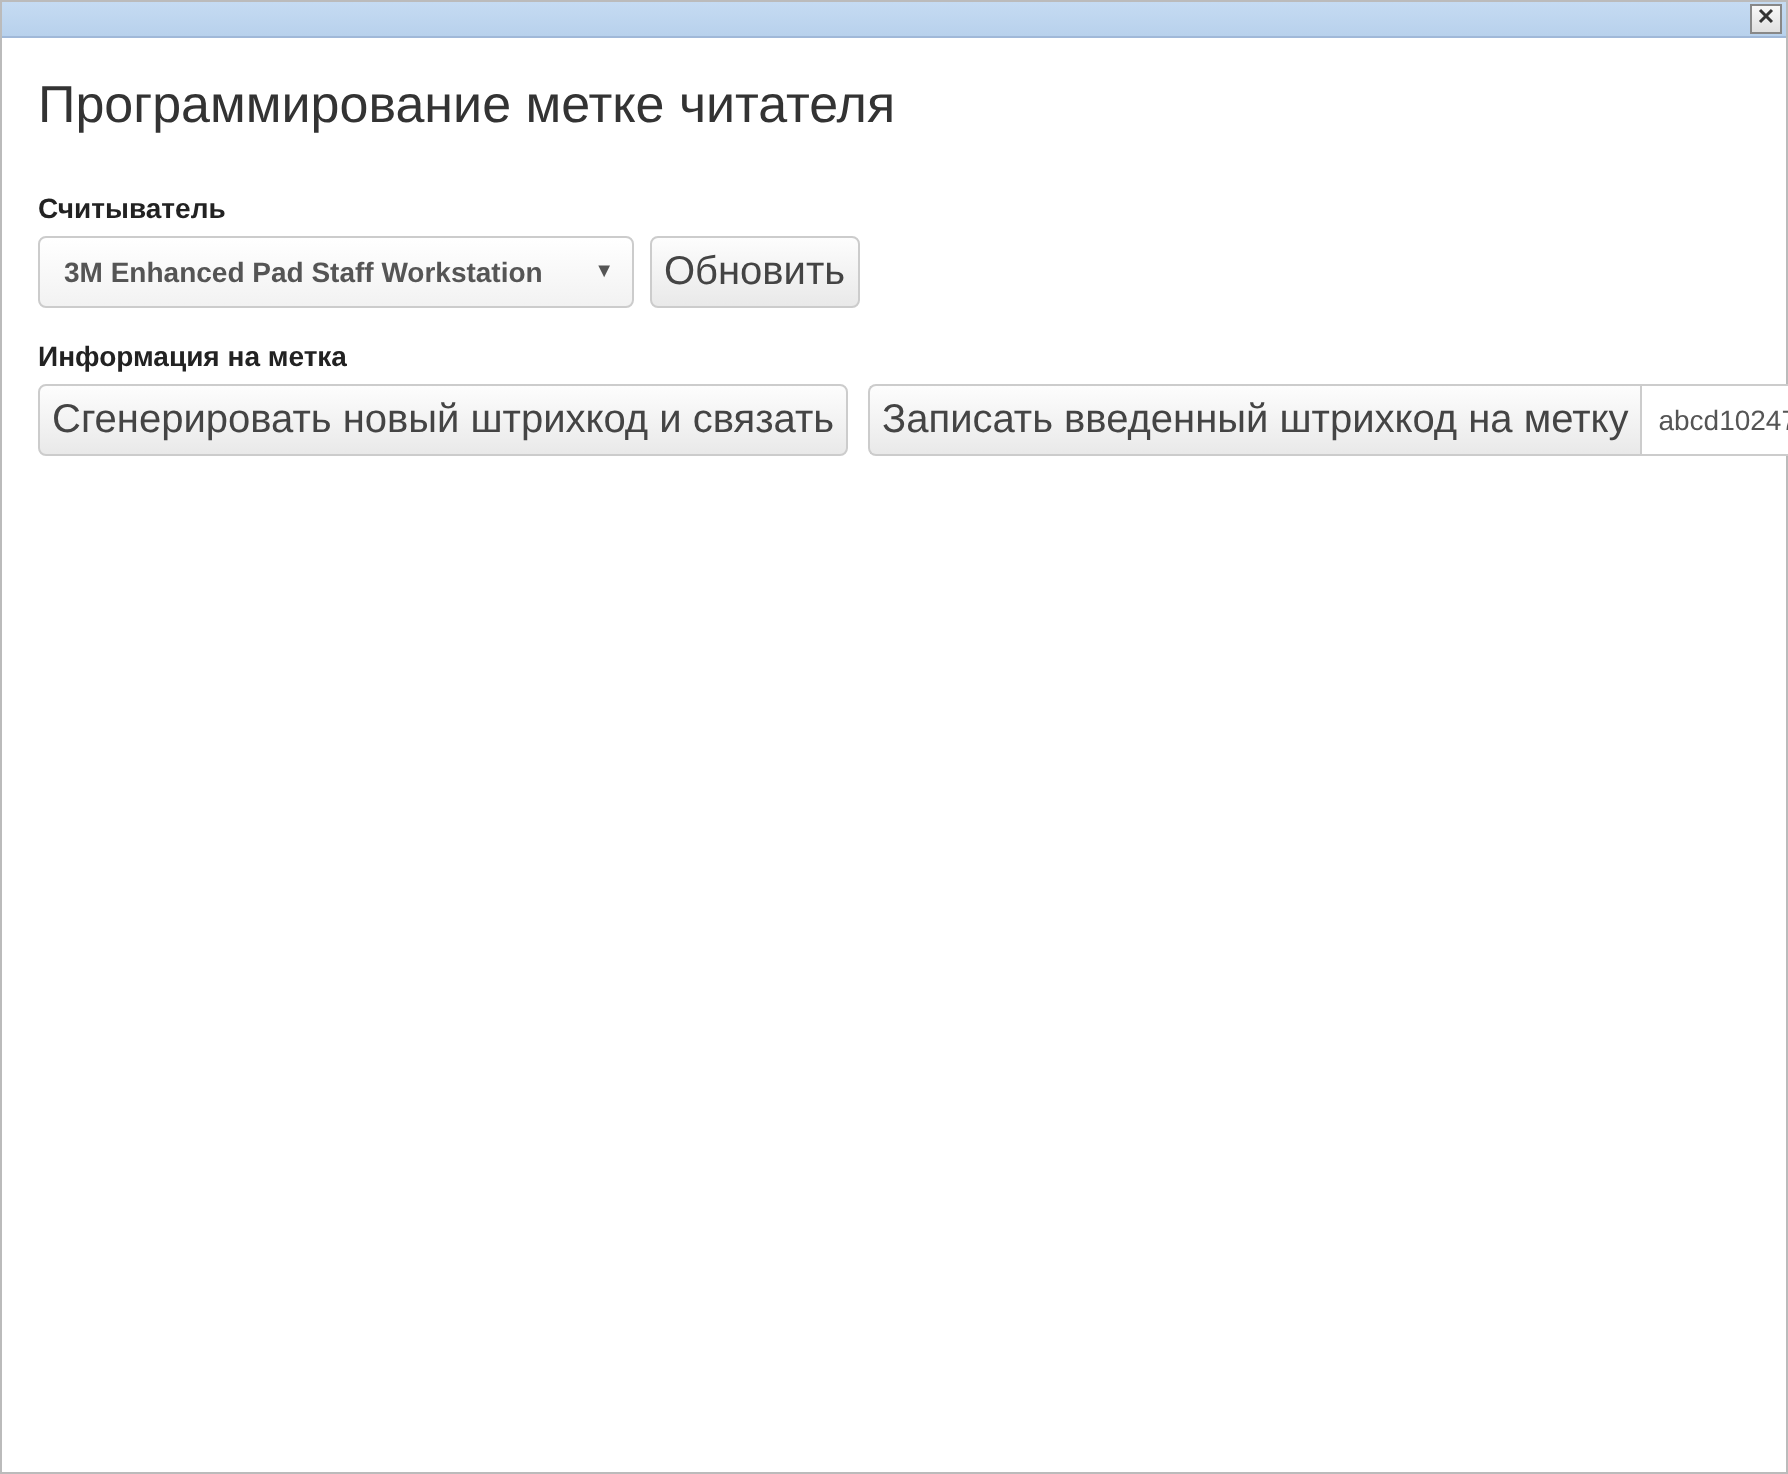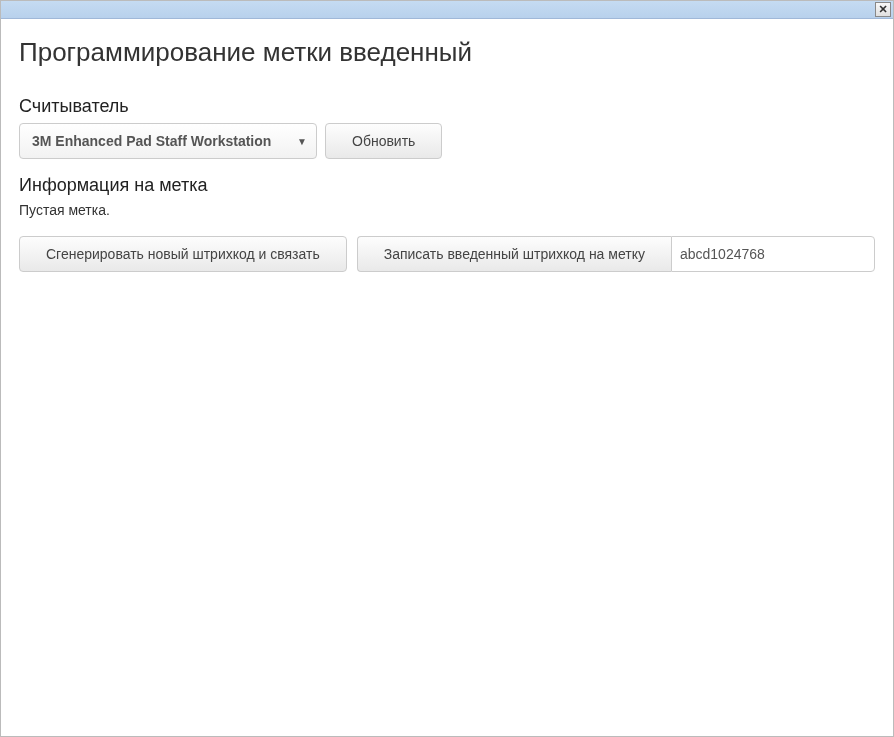--- a/index.html
+++ b/index.html
@@ -46,22 +46,22 @@
     .content {
       padding: 18px 18px;
     }
     .page-title {
       font-size: 26px;
       font-weight: normal;
       color: #333;
       margin-bottom: 28px;
     }
     .field-label {
-      font-weight: normal;
-      font-size: 18px;
+      font-weight: bold;
+      font-size: 14px;
       color: #222;
       margin-bottom: 6px;
     }
     .row {
       display: flex;
       align-items: flex-end;
       gap: 8px;
       margin-bottom: 16px;
     }
     .select-wrap {
@@ -87,25 +87,25 @@
       position: absolute;
       right: 10px;
       top: 50%;
       transform: translateY(-50%);
       pointer-events: none;
       font-size: 10px;
       color: #555;
     }
     .btn {
       height: 36px;
-      padding: 0 26px;
+      padding: 0 6px;
       border: 1px solid #ccc;
       border-radius: 4px;
       background: linear-gradient(to bottom, #fdfdfd, #e9e9e9);
-      font-size: 14px;
+      font-size: 20px;
       color: #444;
       cursor: pointer;
       display: inline-flex;
       align-items: center;
       white-space: nowrap;
     }
     .btn[disabled] {
       color: #bbb;
       cursor: default;
       background: linear-gradient(to bottom, #fdfdfd, #efefef);
@@ -150,35 +150,34 @@
 <body>
 
 <div class="window">
   <div class="titlebar">
     <div class="close-btn">
       <span>✕</span>
     </div>
   </div>
 
   <div class="content">
-    <h1 class="page-title">Программирование метки введенный</h1>
+    <h1 class="page-title">Программирование метке читателя</h1>
 
     <div class="field-label">Считыватель</div>
     <div class="row">
       <div class="select-wrap">
         <select class="select">
           <option>3M Enhanced Pad Staff Workstation</option>
         </select>
         <span class="select-caret">▼</span>
       </div>
       <button class="btn">Обновить</button>
     </div>
 
     <div class="field-label">Информация на метка</div>
-    <div class="info-text">Пустая метка.</div>
 
     <div class="stack">
       <button class="btn">Сгенерировать новый штрихкод и связать</button>
 
 
       <div class="input-group full-width">
         <button class="btn">Записать введенный штрихкод на метку</button>
         <input type="text" value="abcd1024768" style="">
       </div>
 

